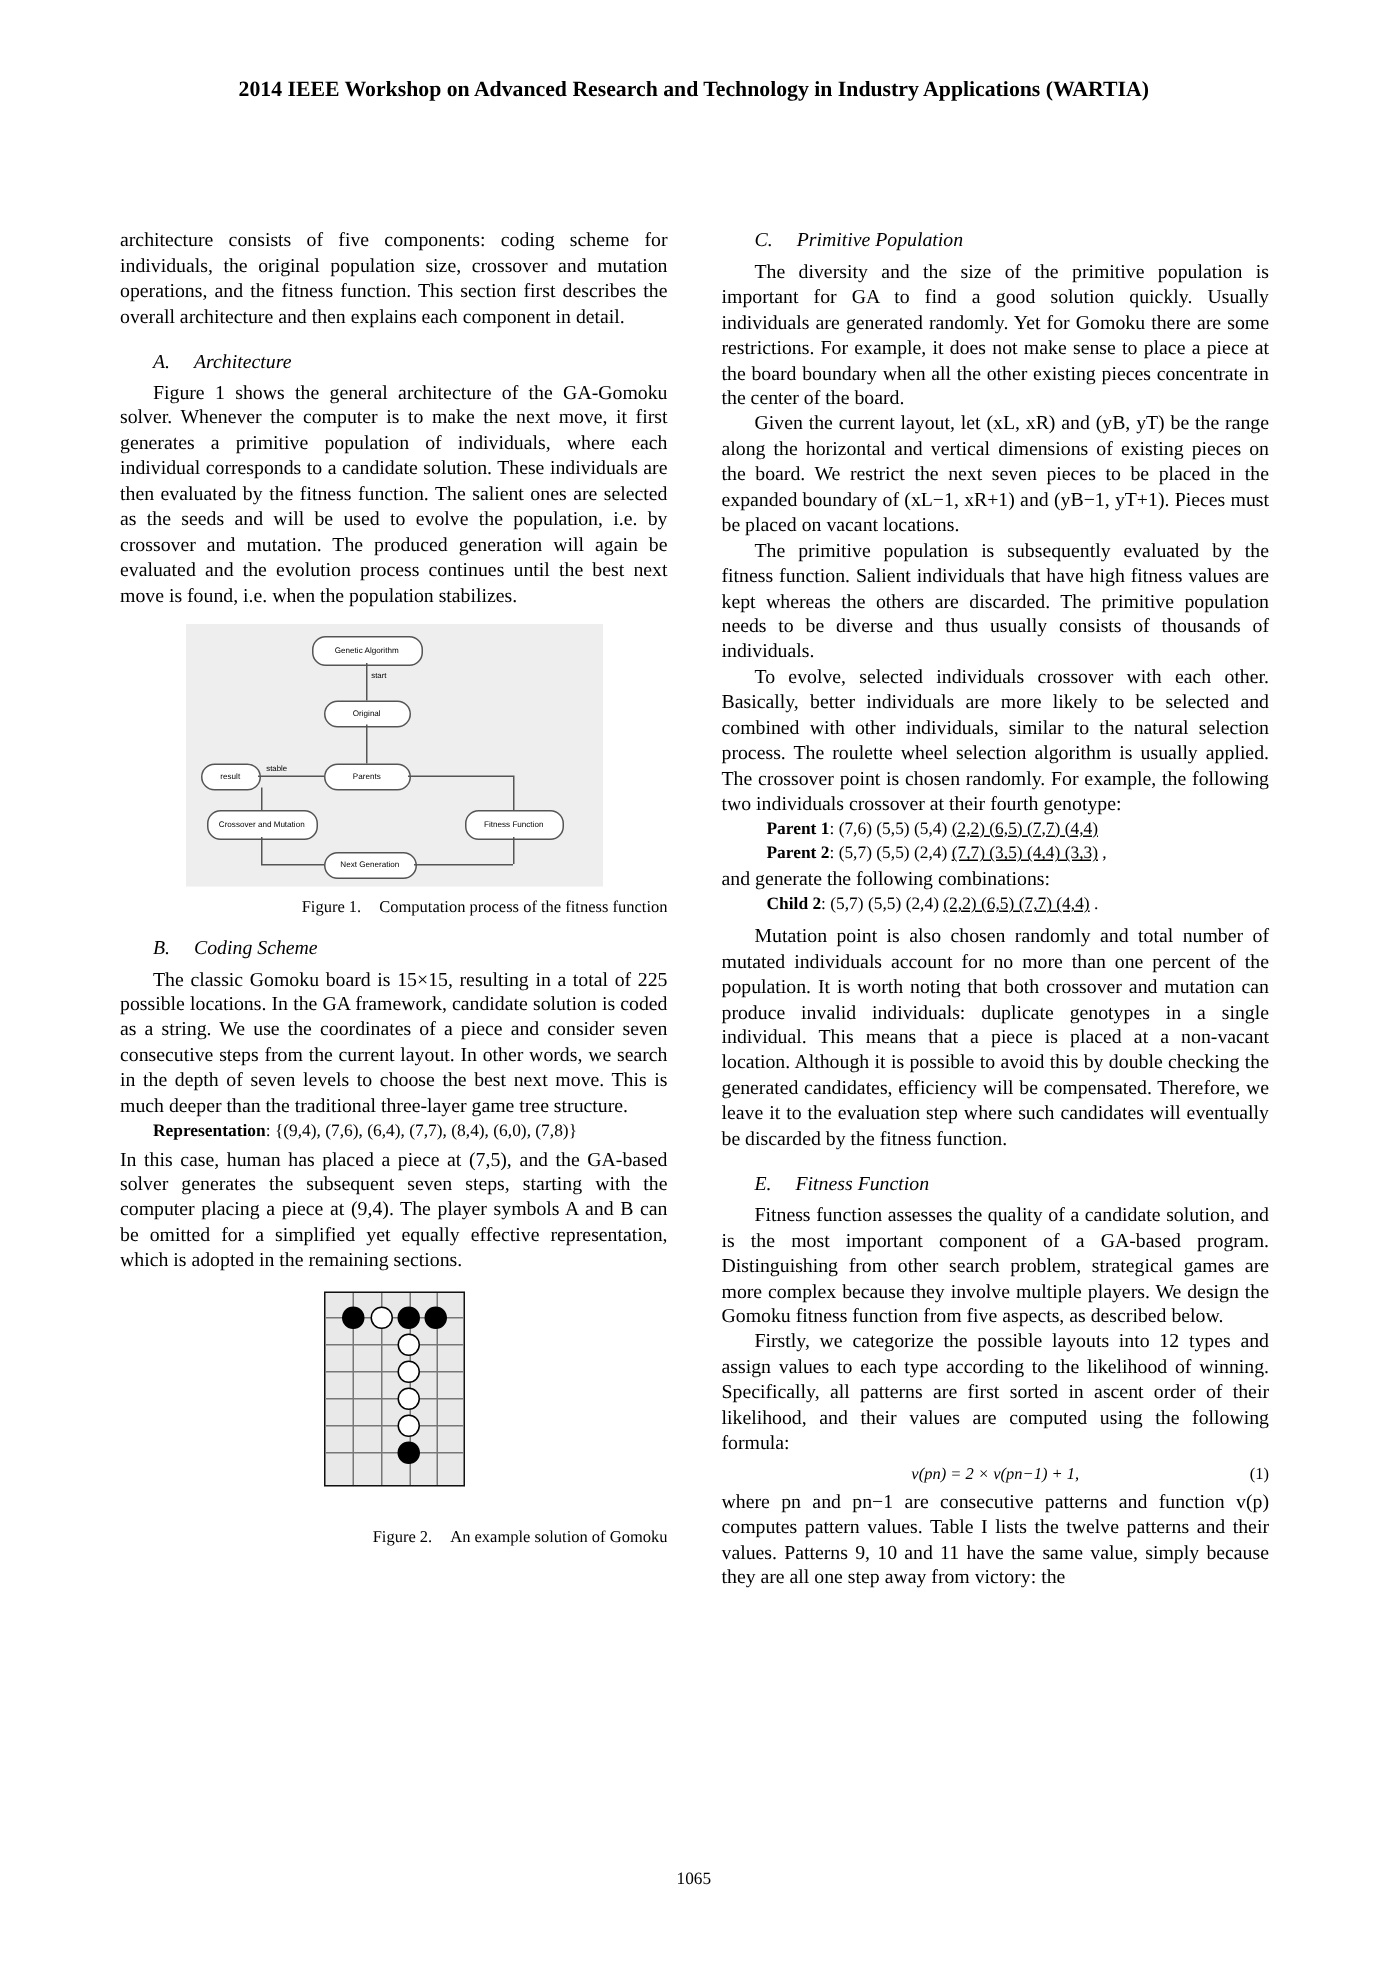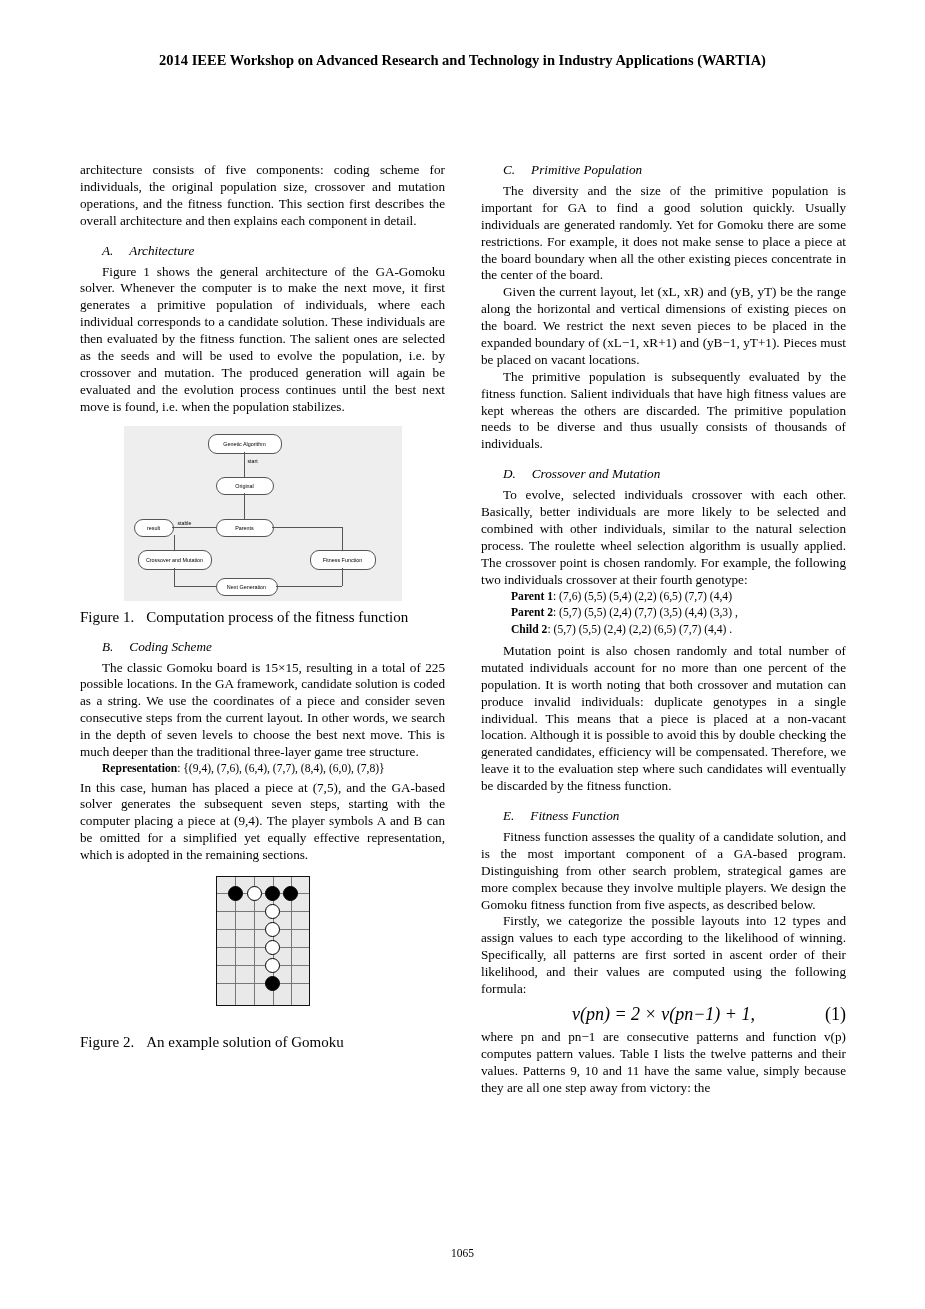--- a/index.html
+++ b/index.html
@@ -23,21 +23,21 @@
     top: 52px;
     left: 0;
     width: 925px;
     text-align: center;
     font-weight: bold;
     font-size: 14.5px;
     font-family: "Liberation Serif", serif;
   }
   .columns {
     position: absolute;
-    top: 162px;
+    top: 152px;
     left: 80px;
     width: 766px;
     display: flex;
     gap: 36px;
   }
   .col {
     width: 365px;
   }
   p {
     margin: 0;
@@ -56,22 +56,22 @@
     padding-left: 22px;
   }
   .sec-head .lett {
     font-style: italic;
   }
   .sec-head .ttl {
     font-style: italic;
     margin-left: 16px;
   }
   .figcap {
-    font-size: 15px;
-    text-align: left;
+    font-size: 11px;
+    text-align: right;
     margin: 8px 0 6px 0;
   }
   .figcap .lbl {
     margin-right: 12px;
   }
   .smalllist {
     font-size: 11.6px;
     line-height: 1.35;
     margin: 3px 0 3px 0;
     padding-left: 22px;
@@ -79,24 +79,25 @@
   .smalllist b {
     font-weight: bold;
   }
   .cross-line {
     font-size: 11.6px;
     line-height: 1.45;
     padding-left: 30px;
     margin: 0;
   }
   .cross-line .u {
+    text-decoration: underline;
     text-align: center;
   }
   .eqline {
-    font-size: 18px;
+    font-size: 11px;
     margin: 6px 0 4px 0;
     position: relative;
     text-align: center;
   }
   .eqline .eqnum {
     position: absolute;
     right: 0;
     top: 0;
   }
   .italic { font-style: italic; }
@@ -254,33 +255,31 @@
     <div class="col">
 
       <div class="sec-head" style="margin-top:0;">
         <span class="lett">C.</span><span class="ttl">Primitive Population</span>
       </div>
 
       <p class="ind">The diversity and the size of the primitive population is important for GA to find a good solution quickly. Usually individuals are generated randomly. Yet for Gomoku there are some restrictions. For example, it does not make sense to place a piece at the board boundary when all the other existing pieces concentrate in the center of the board.</p>
       <p class="ind">Given the current layout, let (xL, xR) and (yB, yT) be the range along the horizontal and vertical dimensions of existing pieces on the board. We restrict the next seven pieces to be placed in the expanded boundary of (xL−1, xR+1) and (yB−1, yT+1). Pieces must be placed on vacant locations.</p>
       <p class="ind">The primitive population is subsequently evaluated by the fitness function. Salient individuals that have high fitness values are kept whereas the others are discarded. The primitive population needs to be diverse and thus usually consists of thousands of individuals.</p>
 
-      <div class="sec-head">
-        <span class="lett">D.</span><span class="ttl">Crossover and Mutation</span>
-      </div>
 
       <p class="ind">To evolve, selected individuals crossover with each other. Basically, better individuals are more likely to be selected and combined with other individuals, similar to the natural selection process. The roulette wheel selection algorithm is usually applied. The crossover point is chosen randomly. For example, the following two individuals crossover at their fourth genotype:</p>
 
       <div class="cross-line">
         <b>Parent 1</b><span>: (7,6) (5,5) (5,4) </span><span class="u">(2,2) (6,5) (7,7) (4,4)</span>
       </div>
       <div class="cross-line">
         <b>Parent 2</b><span>: (5,7) (5,5) (2,4) </span><span class="u">(7,7) (3,5) (4,4) (3,3)</span><span> ,</span>
       </div>
 
+      <p>and generate the following combinations:</p>
 
       <div class="cross-line">
         <b>Child 2</b><span>: (5,7) (5,5) (2,4) </span><span class="u">(2,2) (6,5) (7,7) (4,4)</span><span> .</span>
       </div>
 
       <p class="ind" style="margin-top:4px;">Mutation point is also chosen randomly and total number of mutated individuals account for no more than one percent of the population. It is worth noting that both crossover and mutation can produce invalid individuals: duplicate genotypes in a single individual. This means that a piece is placed at a non-vacant location. Although it is possible to avoid this by double checking the generated candidates, efficiency will be compensated. Therefore, we leave it to the evaluation step where such candidates will eventually be discarded by the fitness function.</p>
 
       <div class="sec-head">
         <span class="lett">E.</span><span class="ttl">Fitness Function</span>
       </div>

